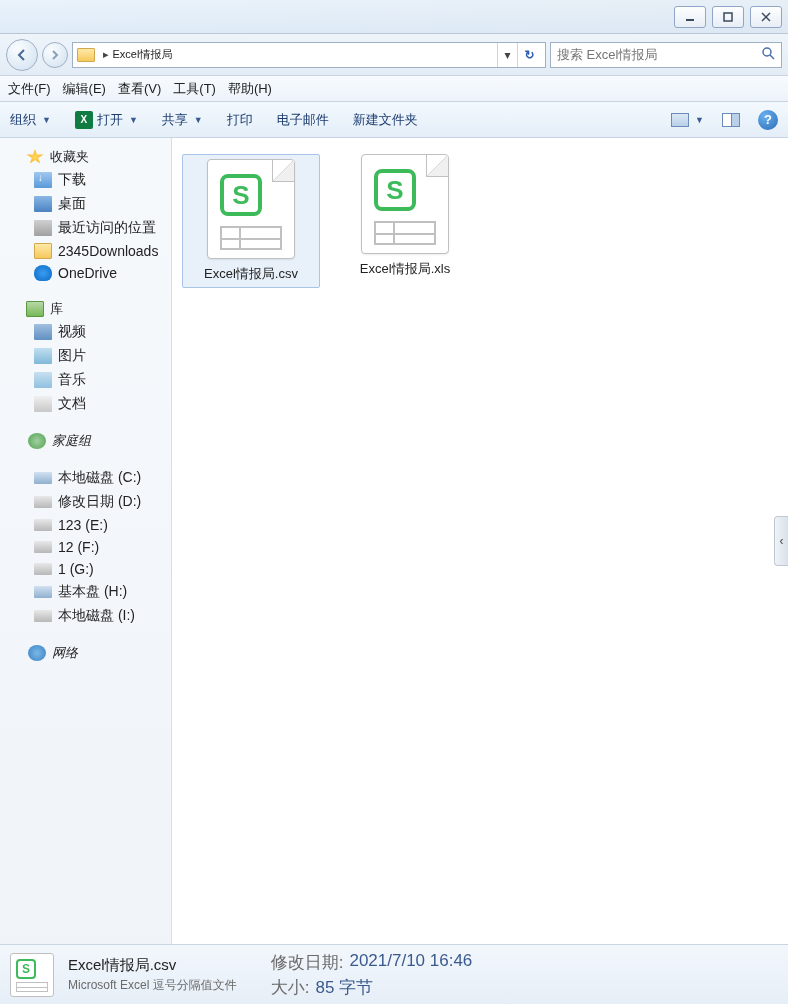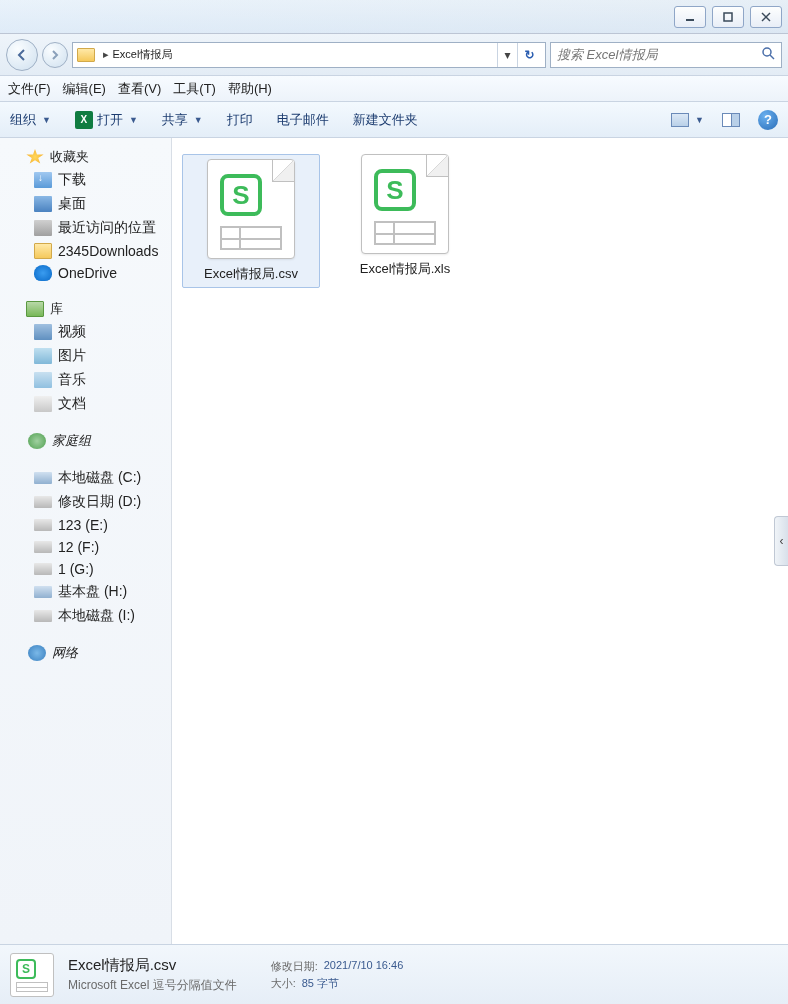--- a/index.html
+++ b/index.html
@@ -15,21 +15,21 @@
 .addr-bar { height: 42px; background: linear-gradient(to bottom, #eef4fa, #e3ecf5); display: flex; align-items: center; padding: 0 6px; gap: 4px; border-bottom: 1px solid #c9d4e2; }
 .nav-back, .nav-fwd { width: 32px; height: 32px; border-radius: 50%; background: radial-gradient(circle at 35% 30%, #fafdff, #cfe0ef); border: 1px solid #9fb0c5; display: flex; align-items: center; justify-content: center; }
 .nav-fwd { width: 26px; height: 26px; }
 .addr-box { flex: 1; height: 26px; background: #fff; border: 1px solid #9fb0c5; display: flex; align-items: center; padding: 0 4px; }
 .addr-box .folder-ic { width: 18px; height: 14px; background: linear-gradient(to bottom, #ffe9a8, #f5c95c); border: 1px solid #d2a94a; border-radius: 1px; margin-right: 4px; }
 .addr-box .arrow { color: #444; margin: 0 4px; font-size: 11px; }
 .addr-text { font-size: 11px; color: #222; }
 .addr-drop { width: 20px; height: 24px; border-left: 1px solid #c9d4e2; display: flex; align-items: center; justify-content: center; color: #444; }
 .refresh-btn { width: 24px; height: 24px; border-left: 1px solid #c9d4e2; display: flex; align-items: center; justify-content: center; color: #2a5db0; font-weight: bold; }
 .search-box { width: 232px; height: 26px; background: #fff; border: 1px solid #9fb0c5; display: flex; align-items: center; padding: 0 6px; }
-.search-box input { border: none; outline: none; flex: 1; font-size: 13px; color: #666; font-style: italic; font-family: inherit; }
+.search-box input { border: none; outline: none; flex: 1; font-size: 13px; color: #666; font-family: inherit; }
 .search-box .sicon { color: #4a6ea9; }
 
 
 .menu-bar { height: 26px; background: linear-gradient(to bottom, #f7fbff, #edf3fa); border-bottom: 1px solid #c9d4e2; display: flex; align-items: center; padding: 0 8px; gap: 12px; font-size: 13px; }
 .menu-item { color: #222; cursor: default; }
 
 
 .toolbar { height: 36px; background: linear-gradient(to bottom, #f3f9fe, #e4eef8); border-bottom: 1px solid #c9d4e2; display: flex; align-items: center; padding: 0 10px; gap: 24px; font-size: 13px; }
 .toolbar-left { display: flex; align-items: center; gap: 24px; flex: 1; }
 .tb-item { display: flex; align-items: center; gap: 4px; color: #1b3b6f; cursor: default; }
@@ -83,21 +83,21 @@
 
 
 .details-pane { height: 60px; background: linear-gradient(to bottom, #f2f7fc, #e6eef7); border-top: 1px solid #c9d4e2; display: flex; align-items: center; padding: 6px 10px; gap: 14px; }
 .details-icon { width: 44px; height: 44px; background: #fff; border: 1px solid #c0c0c0; border-radius: 3px; position: relative; flex-shrink: 0; }
 .details-icon .logo-s2 { position: absolute; left: 5px; top: 5px; width: 20px; height: 20px; border: 2px solid #3dbb5a; border-radius: 4px; display: flex; align-items: center; justify-content: center; color: #3dbb5a; font-size: 12px; font-weight: bold; }
 .details-icon .grid2 { position: absolute; left: 5px; bottom: 4px; right: 5px; height: 10px; border: 1px solid #c0c0c0; }
 .details-icon .grid2::before { content: ""; position: absolute; left: 0; right: 0; top: 50%; height: 1px; background: #c0c0c0; }
 .details-text { display: flex; flex-direction: column; gap: 2px; }
 .details-name { font-size: 15px; color: #222; }
 .details-type { font-size: 12px; color: #6a6a6a; }
-.details-props { display: flex; flex-direction: column; gap: 2px; margin-left: 20px; font-size: 11px; }
+.details-props { display: flex; flex-direction: column; gap: 2px; margin-left: 20px; font-size: 17px; }
 .prop-row { display: flex; gap: 6px; }
 .prop-label { color: #6a6a6a; }
 .prop-val { color: #3a5a8f; }
 </style>
 </head>
 <body>
 
 <div class="title-bar">
   <div class="bg-blur"></div>
   <div class="win-btn">

